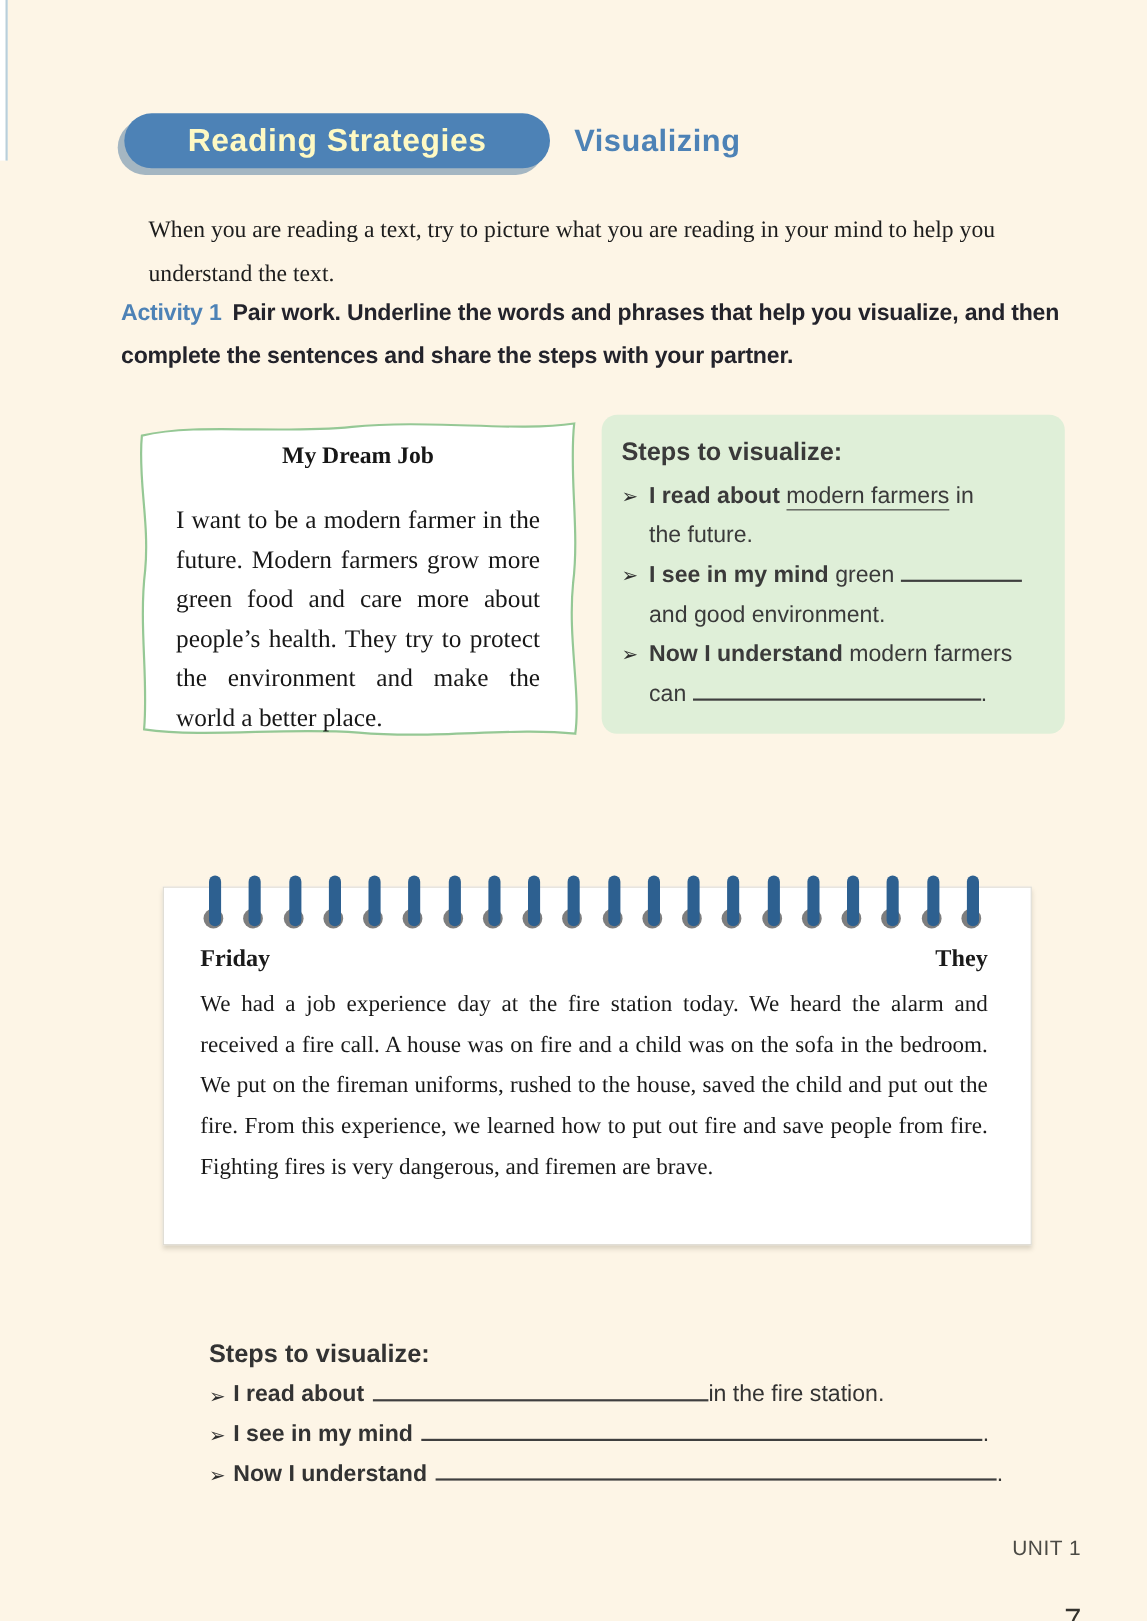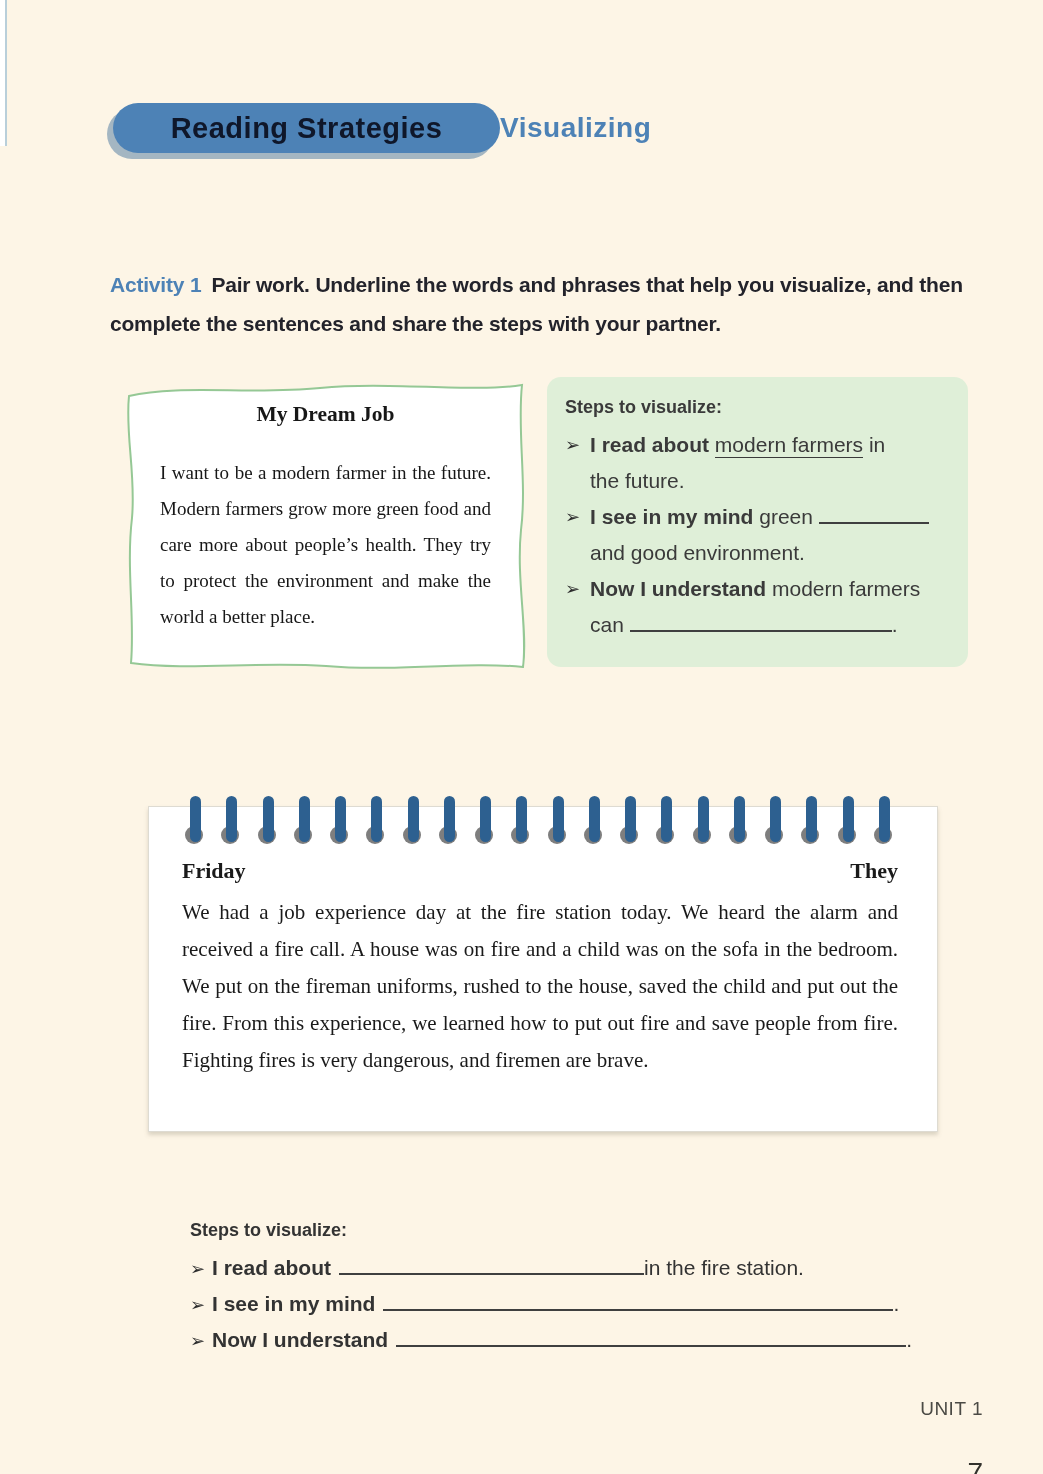--- a/index.html
+++ b/index.html
@@ -12,22 +12,22 @@
   .page-edge { position:absolute; left:0; top:0; width:7px; height:146px;
     background:#ffffff; border-right:2px solid #b9cfda; }
 
   
   .header { position:absolute; left:113px; top:103px; display:flex; align-items:center; }
   .badge {
     position:relative; width:387px; height:50px; background:#4d82b6;
     border-radius:28px; display:flex; align-items:center; justify-content:center;
     box-shadow:-6px 6px 0 #a4b6c2;
   }
-  .badge-label { color:#0f172a; font-size:29px; font-weight:800; letter-spacing:.5px; }
-  .header-subtitle { color:#4d82b6; font-size:28px; font-weight:800; letter-spacing:.5px; }
+  .badge-label { color:#fef9c3; font-size:29px; font-weight:800; letter-spacing:.5px; }
+  .header-subtitle { margin-left:22px; color:#4d82b6; font-size:28px; font-weight:800; letter-spacing:.5px; }
 
   
   .intro {
     position:absolute; left:135px; top:188px; width:862px;
     font-family:"Liberation Serif", serif; font-size:21.5px; line-height:40px; color:#1d1d1d;
   }
 
   
   .activity-heading { position:absolute; font-size:21px; font-weight:700;
     line-height:38.5px; color:#23232b; letter-spacing:-.2px; }
@@ -35,26 +35,26 @@
   .a1 { left:110px; top:266px; width:880px; }
   .a2 { left:110px; top:716px; width:880px; }
   .a3 { left:110px; top:1164px; width:910px; white-space:nowrap; }
 
   
   .dream-box { position:absolute; left:118px; top:378px; width:415px; height:297px; }
   .dream-box svg { position:absolute; inset:0; width:100%; height:100%; }
   .dream-inner { position:relative; padding:24px 42px 0 42px;
     font-family:"Liberation Serif", serif; color:#171717; }
   .dream-title { text-align:center; font-size:21.5px; font-weight:700; margin-bottom:24px; }
-  .dream-body { font-size:19px; line-height:36px; text-align:justify;margin-top:28px; }
+  .dream-body { font-size:23px; line-height:36px; text-align:justify;margin-top:28px; }
 
   
   .steps-box { position:absolute; left:547px; top:377px; width:421px; height:290px;
     background:#dfefd8; border-radius:14px; padding:20px 18px 0 18px; color:#3a3a3a; }
-  .steps-title { font-size:18px; font-weight:700; margin-bottom:9px; }
+  .steps-title { font-size:23px; font-weight:700; margin-bottom:9px; }
   .steps-list { list-style:none; font-size:21px; line-height:36px; }
   .steps-list li { position:relative; padding-left:25px; }
   .arrow { position:absolute; left:0; top:0; font-size:18px; color:#2e2e2e; }
   .u { border-bottom:1.8px solid #3a3a3a; padding-bottom:1px; }
   .blank { display:inline-block; border-bottom:2px solid #3f3f3f; height:1em;
     vertical-align:baseline; }
   .w110{width:110px} .w262{width:262px} .w305{width:305px} .w510{width:510px}
 
   
   .notebook { position:absolute; left:148px; top:806px; width:790px; height:326px; }
@@ -91,20 +91,21 @@
 <div class="page">
   <div class="page-edge"></div>
 
   <div class="header">
     <div class="badge">
       <span class="badge-label">Reading Strategies</span>
     </div>
     <span class="header-subtitle">Visualizing</span>
   </div>
 
+  <p class="intro">When you are reading a text, try to picture what you are reading in your mind to help you understand the text.</p>
 
   <p class="activity-heading a1"><span class="activity-label">Activity 1</span><span>Pair work. Underline the words and phrases that help you visualize, and then complete the sentences and share the steps with your partner.</span></p>
 
   <div class="dream-box">
     <svg viewBox="0 0 415 297" preserveAspectRatio="none">
       <path d="M 11 18
                C 62 6, 132 17, 202 10
                C 272 3, 352 15, 404 7
                C 399 52, 409 104, 403 152
                C 398 202, 410 252, 405 289

